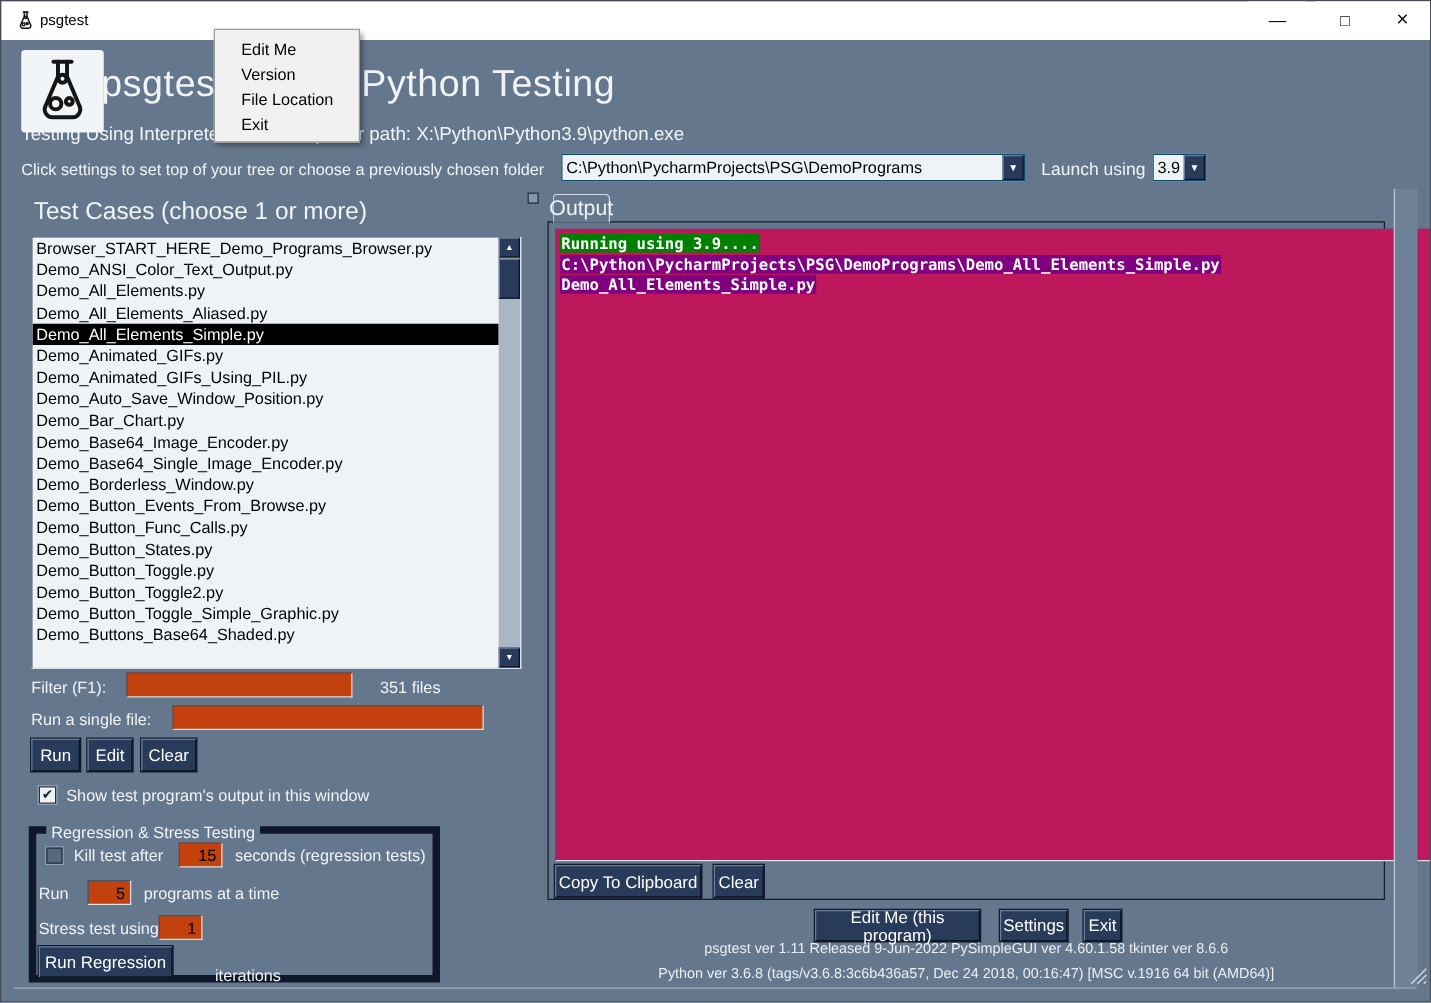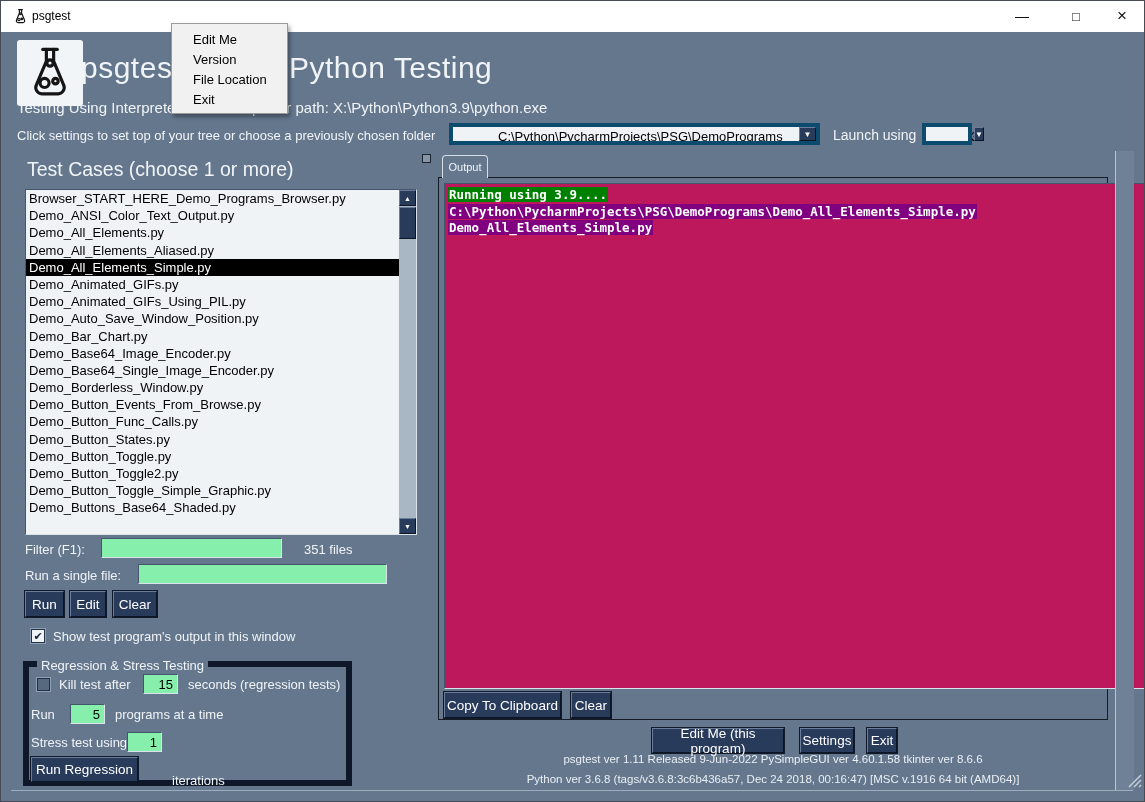--- a/index.html
+++ b/index.html
@@ -19,25 +19,25 @@
   .wtext { color:#f1f4f7; }
   .h1 { font-size:30px; letter-spacing:.5px; }
   .lbl13 { font-size:13px; }
   .lbl14 { font-size:14px; }
   .lbl15 { font-size:15px; }
 
   
   .btn { background:#283b5b; color:#fff; font-size:13.5px;
          border:1px solid; border-color:#6a7c99 #0c1524 #0c1524 #6a7c99;
          box-shadow:0 0 0 1px #101a2b; display:flex; align-items:center; justify-content:center; }
-  .input { background:#86efac; color:#000; font-size:13px;
+  .input { background:#c2410c; color:#000; font-size:13px;
            border:1px solid; border-color:#44566b #dbe2e9 #dbe2e9 #44566b; padding:1px 4px; }
   .sunken { border:1px solid; border-color:#44566b #dbe2e9 #dbe2e9 #44566b; }
 
-  .combo { display:flex; background:#f0f3f6; border:4px solid #0c4a6e; height:22px;padding-left:42px; }
+  .combo { display:flex; background:#f0f3f6; border:1px solid #0c4a6e; height:22px; }
   .combo .cval { flex:1; font-size:13px; color:#000; padding:2px 3px; white-space:nowrap; overflow:hidden; }
   .combo .carr { width:17px; background:#283b5b; color:#fff; font-size:8px;
                  display:flex; align-items:center; justify-content:center;
                  border:1px solid; border-color:#6a7c99 #0c1524 #0c1524 #6a7c99; }
 
   .checkbox { width:14px; height:14px; background:#f0f3f6; border:1px solid #223145;
               box-shadow:0 0 0 1px #8da0b5; display:flex; align-items:center; justify-content:center;
               font-size:11px; color:#10213a; line-height:1; }
   .checkbox.unchecked { background:#57697f; color:transparent; }
 
@@ -58,21 +58,21 @@
   .group { border:6px solid #0f172a; }
   .group-title { position:absolute; top:-9px; left:8px; background:#64778d; padding:0 4px; font-size:13px; }
 
   
   .menu { left:170px; top:22px; width:117px; height:91px; background:#f1f1f1;
           border:1px solid #9a9a9a; box-shadow:2px 3px 4px rgba(0,0,0,.35); z-index:60; padding-top:5px; }
   .menu-item { height:20px; padding-left:21px; font-size:13px; color:#000; display:flex; align-items:center; }
 
   
   .tab { left:441px; top:154px; width:46px; height:23px; border:1px solid #d6dde3; border-bottom:none;
-         border-radius:4px 4px 0 0; font-size:11px; color:#f1f4f7; display:flex; align-items:center;
+         border-radius:4px 4px 0 0; font-size:17px; color:#f1f4f7; display:flex; align-items:center;
          justify-content:center; background:#64778d; z-index:2; }
   .tabpanel { left:437px; top:176px; width:670px; height:543px; border:1px solid #171c24; background:#64778d; }
   .output { left:443px; top:182px; width:792px; height:506px; background:#be185d; }
   .out-text { position:absolute; left:0; top:0; right:17px; bottom:0; padding:3px 0 0 3px;
               font-family:"DejaVu Sans Mono",monospace; font-size:12.5px; font-weight:bold; overflow:hidden; }
   .out-line { line-height:16.5px; white-space:pre; }
   .out-line span { color:#fff; padding:0 1px; }
 
   .statusline { left:437px; width:670px; text-align:center; font-size:11.5px; color:#eaeff4; }
 

